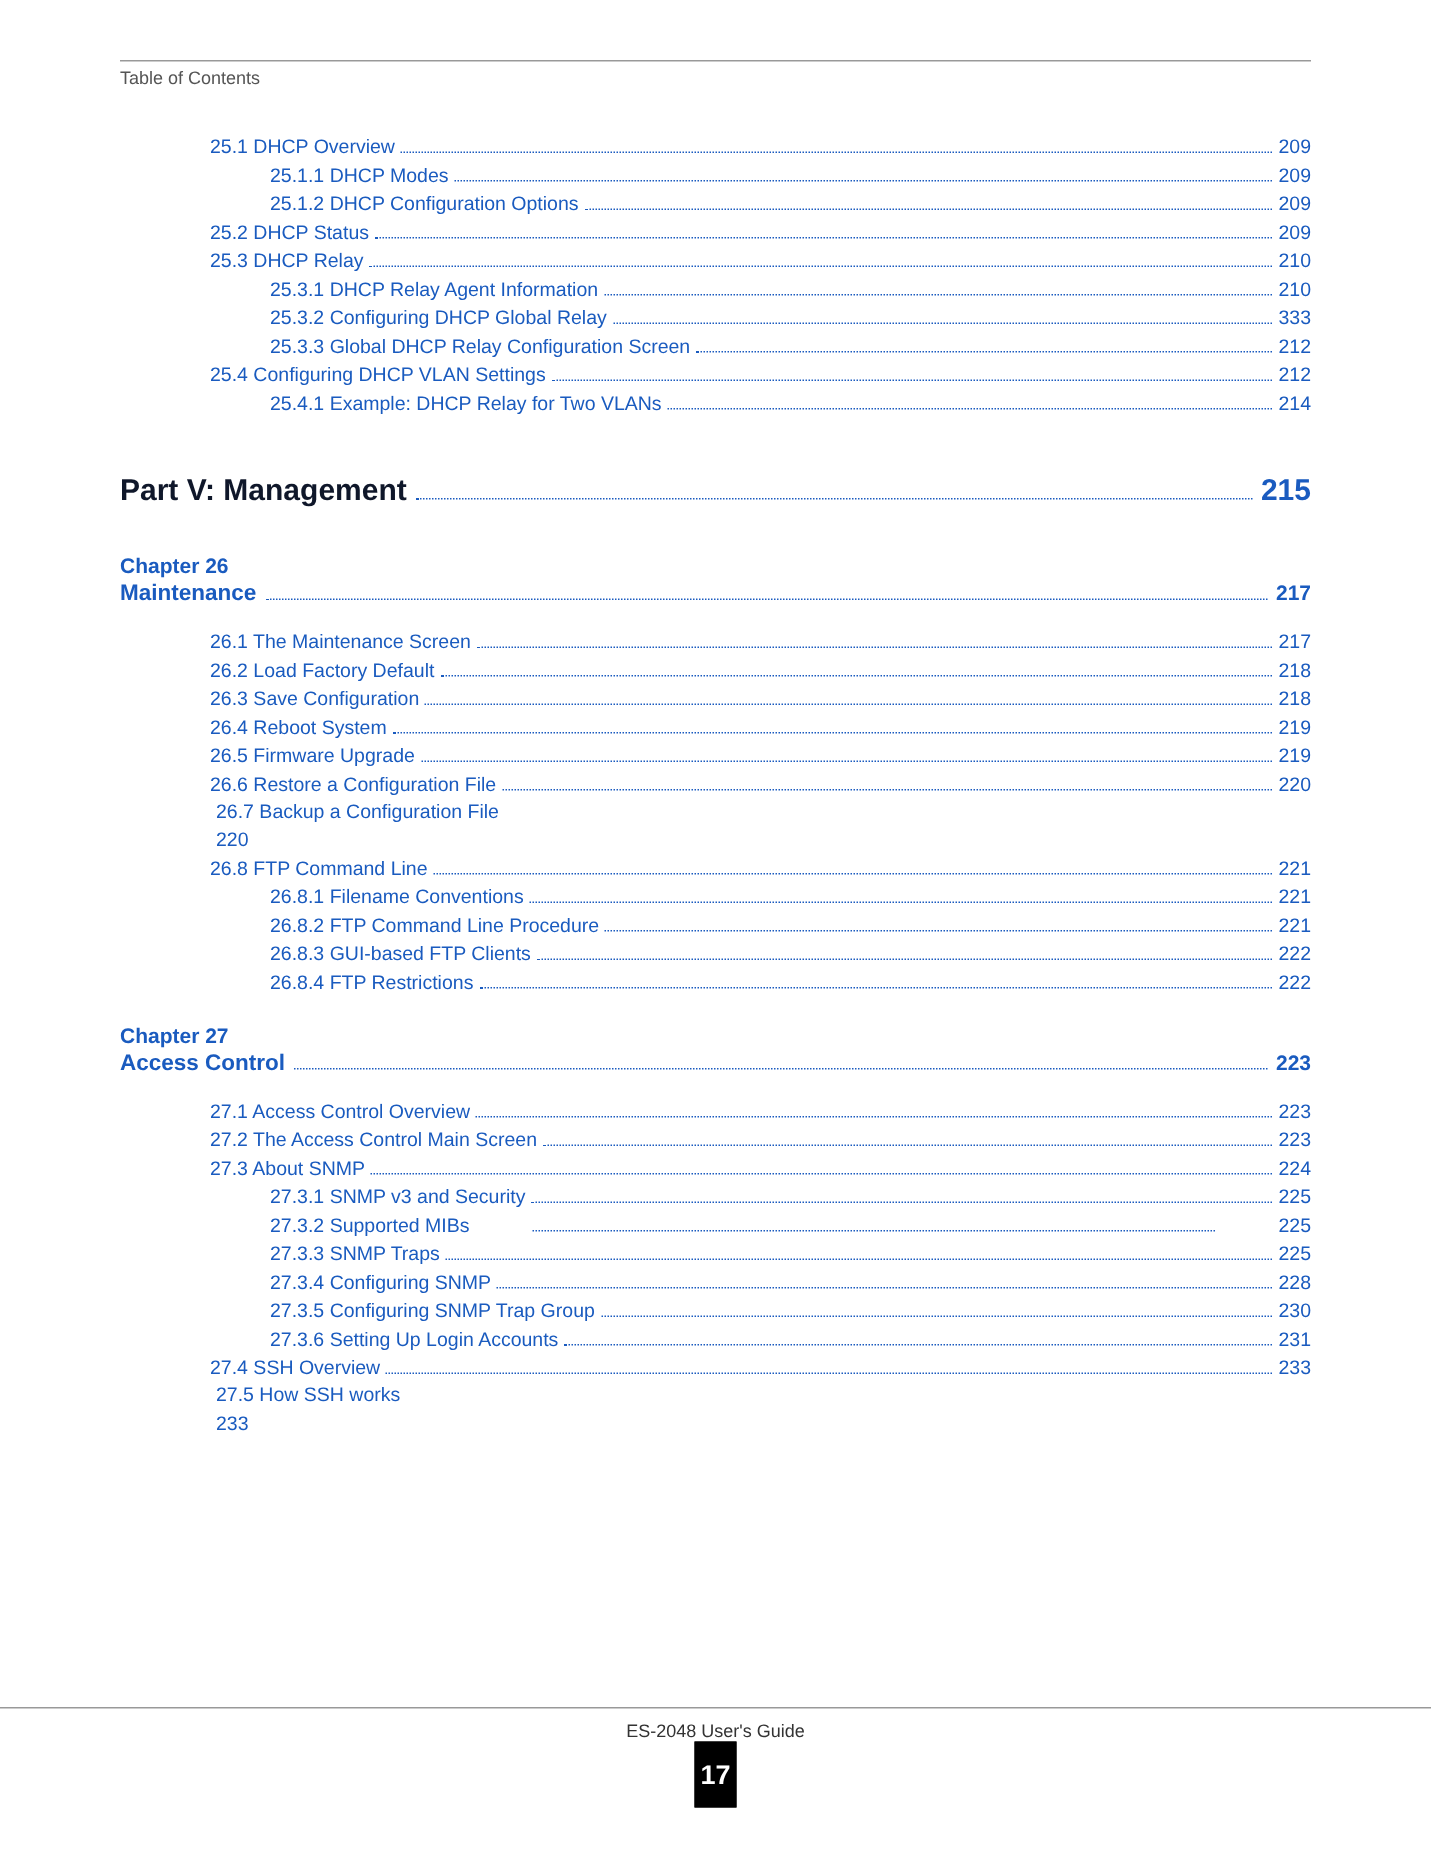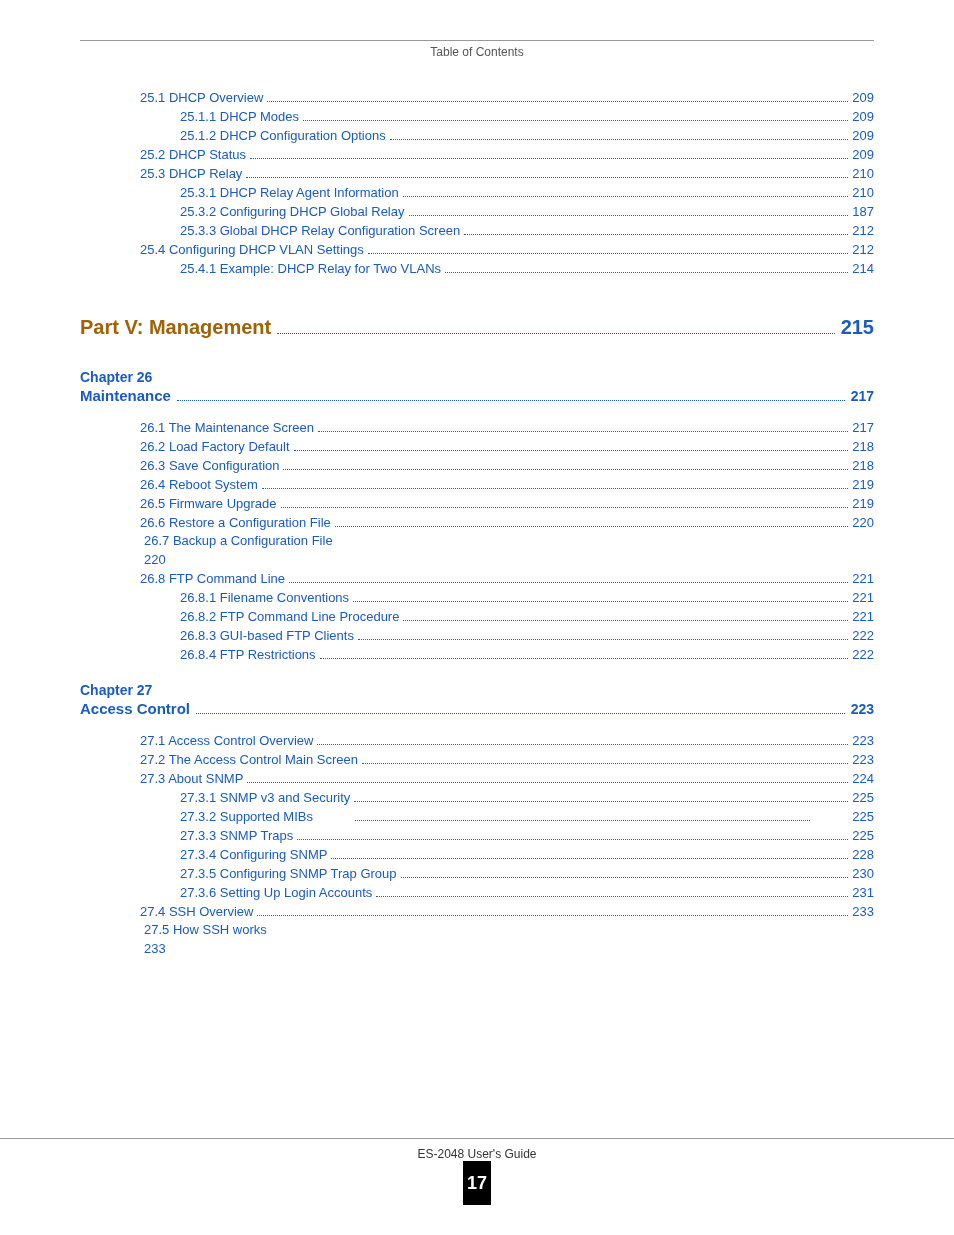--- a/index.html
+++ b/index.html
@@ -16,21 +16,21 @@
       width: 954px;
       min-height: 1235px;
       padding: 40px 80px 60px 80px;
       position: relative;
     }
     .header-line {
       border-top: 1px solid #999;
       margin-bottom: 4px;
     }
     .header-text {
-      text-align: center;
+      text-align: left;
       font-size: 12px;
       color: #555;
       margin-bottom: 30px;
     }
     .toc-entry {
       display: flex;
       justify-content: space-between;
       align-items: baseline;
       margin-bottom: 3px;
       color: #1a5bbf;
@@ -57,21 +57,21 @@
       margin-top: 40px;
       margin-bottom: 30px;
       display: flex;
       align-items: baseline;
       justify-content: space-between;
       border-bottom: none;
     }
     .part-heading .part-label {
       font-size: 20px;
       font-weight: bold;
-      color: #a16207;
+      color: #0f172a;
       flex-shrink: 0;
     }
     .part-heading .dots {
       flex: 1;
       border-bottom: 1px dotted #1a5bbf;
       margin: 0 6px;
       height: 1em;
       margin-bottom: 2px;
     }
     .part-heading .page-num {
@@ -186,21 +186,21 @@
         <span class="page-num">210</span>
       </div>
       <div class="toc-entry" style="padding-left: 100px;">
         <span class="entry-label">25.3.1 DHCP Relay Agent Information</span>
         <span class="dots"></span>
         <span class="page-num">210</span>
       </div>
       <div class="toc-entry" style="padding-left: 100px;">
         <span class="entry-label">25.3.2 Configuring DHCP Global Relay</span>
         <span class="dots"></span>
-        <span class="page-num">187</span>
+        <span class="page-num">333</span>
       </div>
       <div class="toc-entry" style="padding-left: 100px;">
         <span class="entry-label">25.3.3 Global DHCP Relay Configuration Screen</span>
         <span class="dots"></span>
         <span class="page-num">212</span>
       </div>
       <div class="toc-entry" style="padding-left: 60px;">
         <span class="entry-label">25.4 Configuring DHCP VLAN Settings</span>
         <span class="dots"></span>
         <span class="page-num">212</span>

